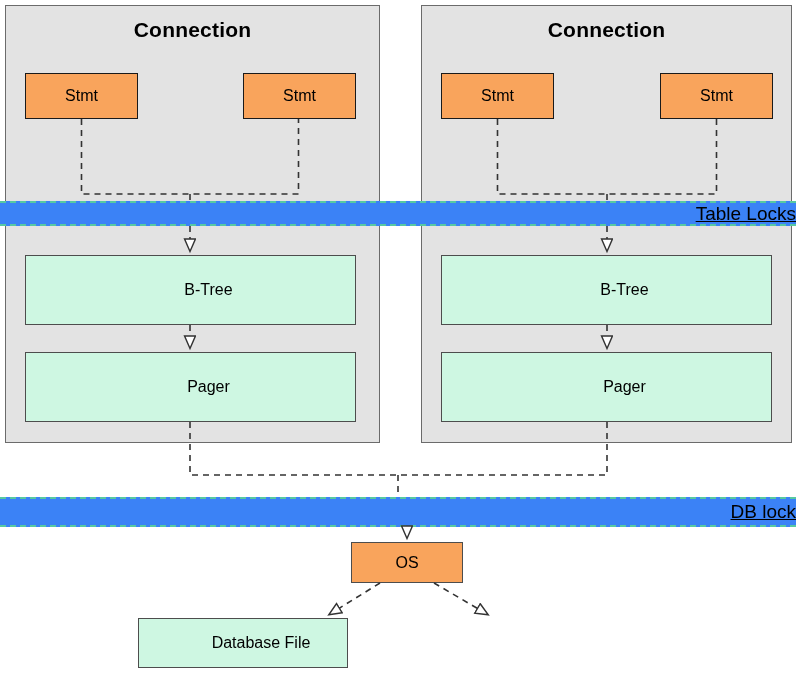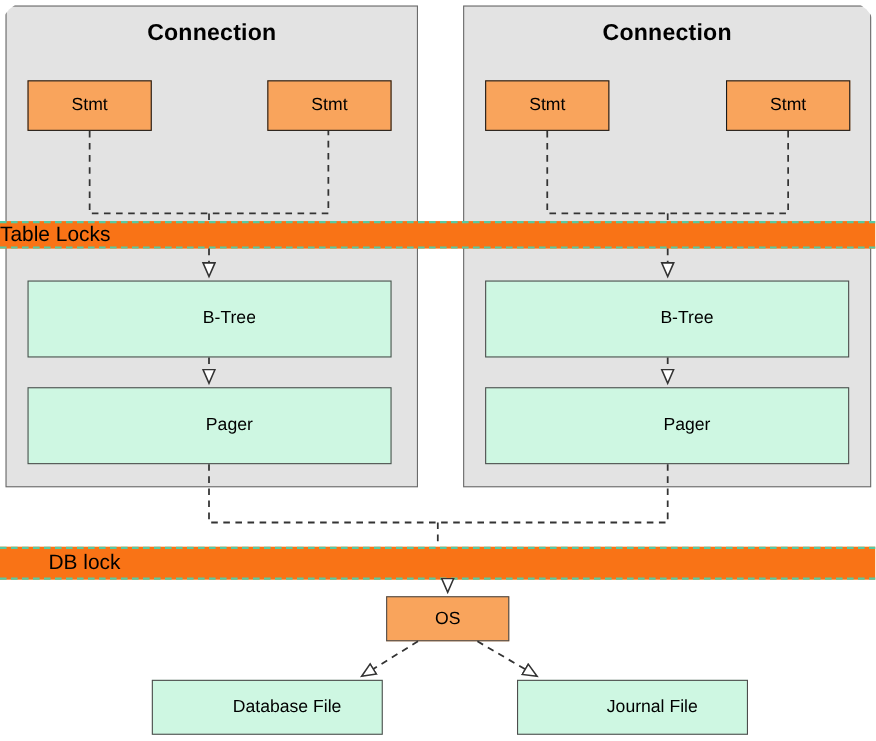--- a/index.html
+++ b/index.html
@@ -12,21 +12,20 @@
     height: 674px;
     font-family: "Liberation Sans", sans-serif;
     -webkit-font-smoothing: antialiased;
   }
   #canvas {
     position: relative;
     width: 796px;
     height: 674px;
     overflow: hidden;
     background: #ffffff;
-    border-radius: 29px;
   }
 
   
   .conn-panel {
     position: absolute;
     background: #e3e3e3;
     border: 1.5px solid #6b6b6b;
     box-sizing: border-box;
   }
   .conn-title {
@@ -63,26 +62,27 @@
   .node.green {
     background: #cef7e2;
     border: 1.4px solid #4d4d4d;
     padding-left: 36px;
   }
 
   
   .lockbar {
     position: absolute;
     box-sizing: border-box;
-    background: #f97316;
+    background: #3b82f6;
     border-top: 2px dashed #57c9a2;
     border-bottom: 2px dashed #57c9a2;
     display: flex;
     align-items: center;
-    justify-content: flex-start;
+    justify-content: flex-end;
+    text-decoration: underline;
   }
   .lockbar-label {
     font-size: 19px;
     color: #000000;
     white-space: nowrap;
   }
 
   
   #wires {
     position: absolute;
@@ -131,21 +131,20 @@
   <div class="node green" style="left:441px; top:255px; width:331px; height:70px;">B-Tree</div>
   <div class="node green" style="left:441px; top:352px; width:331px; height:70px;">Pager</div>
 
   <div class="lockbar" style="left:0px; top:497px; width:796px; height:30px;padding-left:44px;">
     <span class="lockbar-label">DB lock</span>
   </div>
 
   <div class="node green" style="left:138px; top:618px; width:210px; height:50px;">Database File</div>
 
   <div class="node os" style="left:351px; top:542px; width:112px; height:41px;">OS</div>
-  <div class="node green" style="left:470px; top:618px; width:210px; height:50px;">Journal File</div>
 
   <svg id="wires" viewBox="0 0 796 674" xmlns="http://www.w3.org/2000/svg">
     <defs>
       <marker id="oarrow" markerWidth="10" markerHeight="10" refX="7.5" refY="4" orient="auto" markerUnits="strokeWidth">
         <path d="M0.6,0.6 L8.4,4 L0.6,7.4 Z" fill="#ffffff" stroke="#333333" stroke-width="0.9" stroke-linejoin="miter"></path>
       </marker>
     </defs>
 
     <g stroke="#333333" stroke-width="1.6" fill="none" stroke-dasharray="6,5">
 

